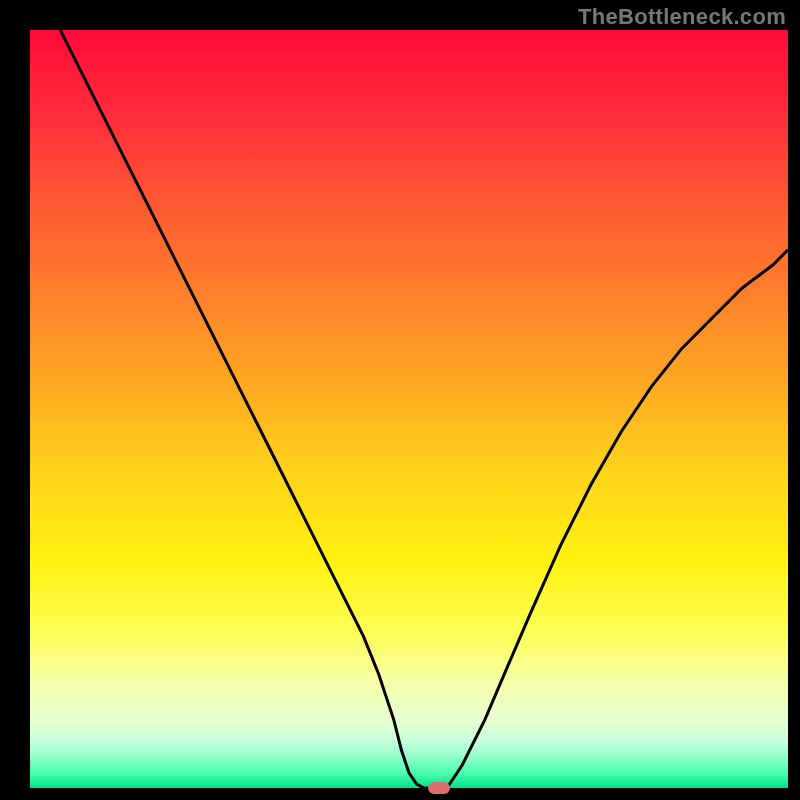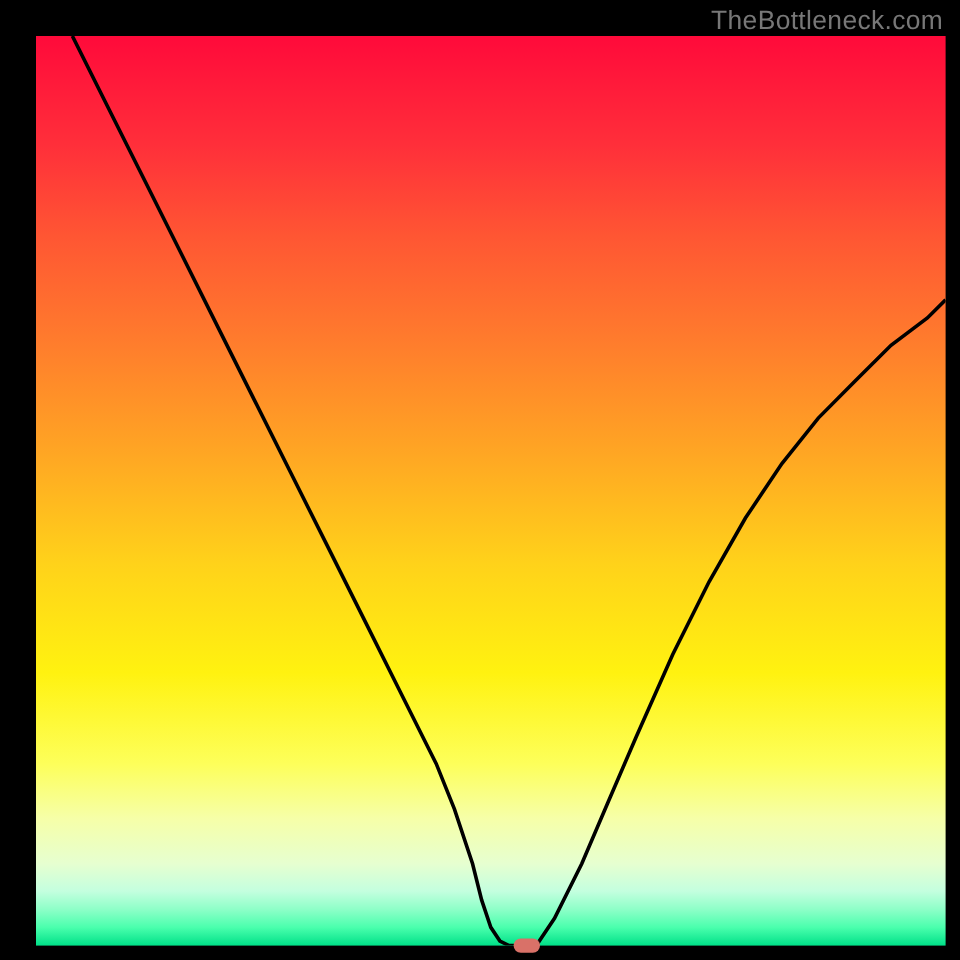--- a/index.html
+++ b/index.html
@@ -32,21 +32,21 @@
       #8effc8 96%,
       #4affad 98%,
       #00e088 100%);
   }
   .watermark {
     position: absolute;
     top: 4px;
     right: 14px;
     color: #777;
     font-size: 22px;
-    font-weight: 400;
+    font-weight: 700;
     letter-spacing: 0.3px;
   }
   .curve {
     position: absolute;
     left: 30px;
     top: 30px;
     width: 758px;
     height: 758px;
     pointer-events: none;
   }

